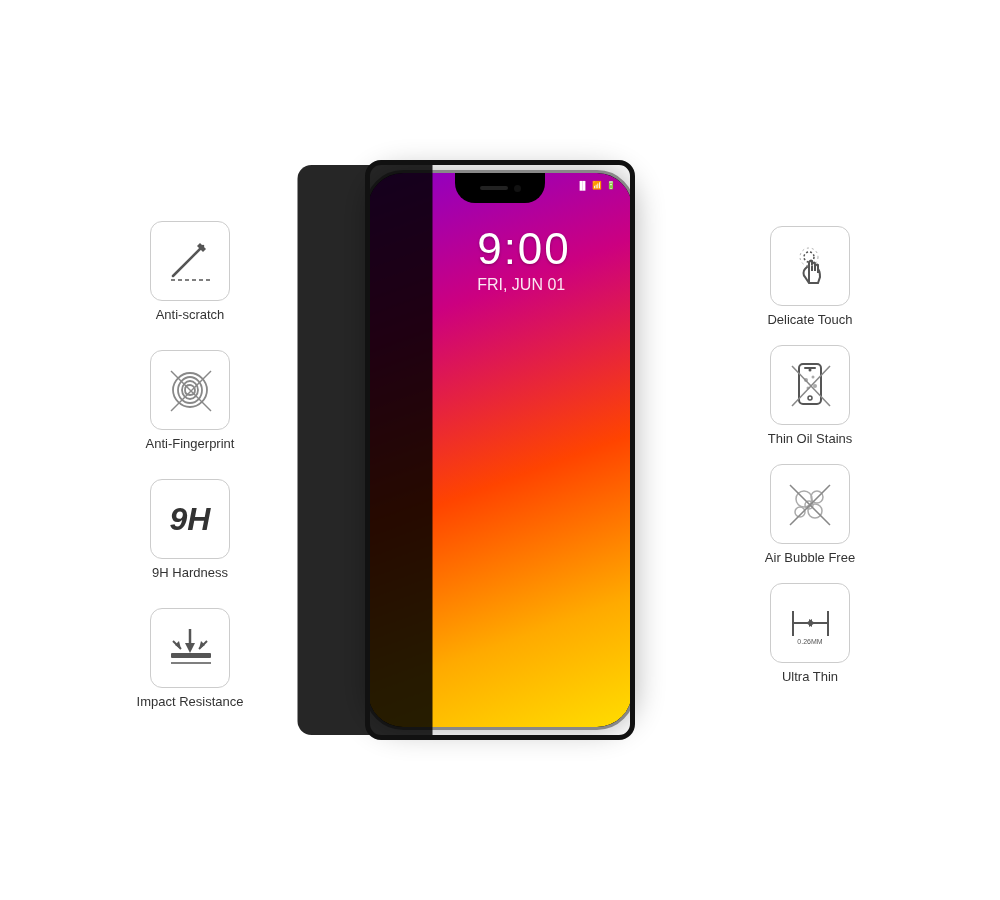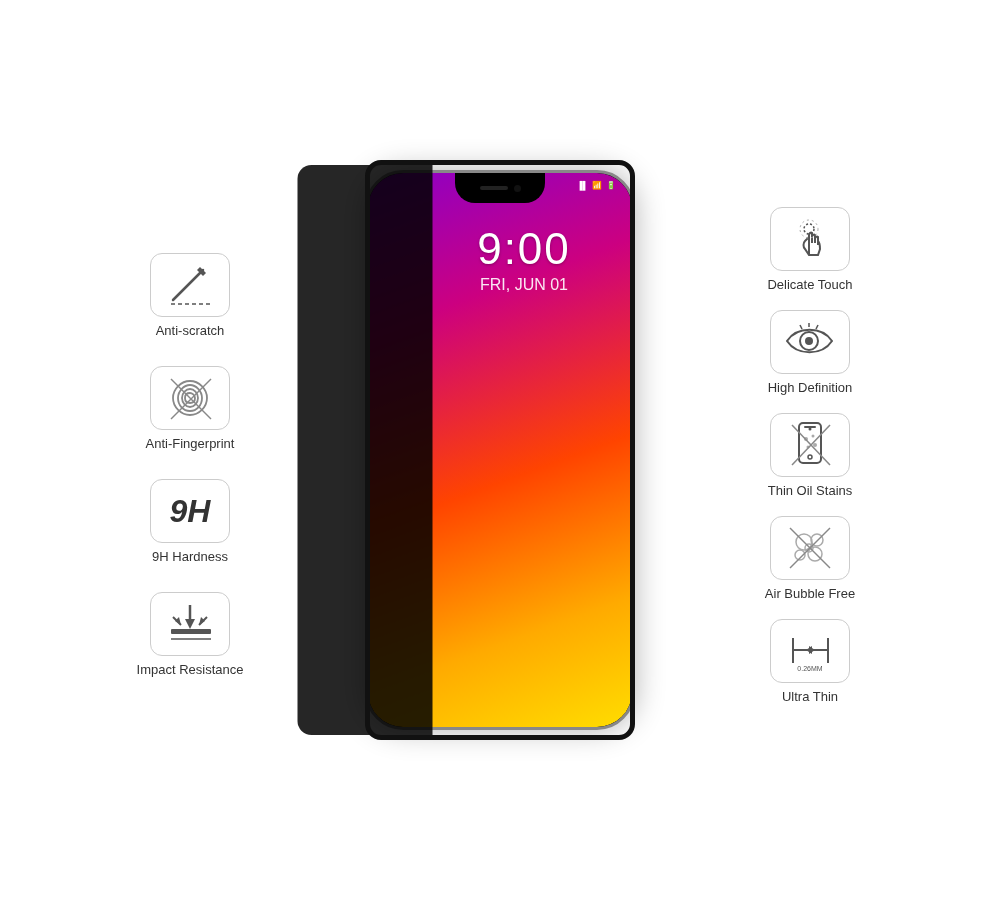--- a/index.html
+++ b/index.html
@@ -44,21 +44,21 @@
 
     .feature-item {
       display: flex;
       flex-direction: column;
       align-items: center;
       gap: 6px;
     }
 
     .feature-icon-box {
       width: 80px;
-      height: 64px;
+      height: 80px;
       border: 1.5px solid #ccc;
       border-radius: 12px;
       display: flex;
       align-items: center;
       justify-content: center;
     }
 
     .feature-label {
       font-size: 13px;
       color: #333;
@@ -117,21 +117,20 @@
     }
 
     .status-icon {
       font-size: 8px;
       color: #fff;
     }
 
     .clock-display {
       margin-top: 30px;
       color: white;
-      text-align: center;
       margin-left: 48px;
     }
 
     .clock-time {
       font-size: 44px;
       font-weight: 300;
       letter-spacing: 2px;
       text-shadow: 0 1px 3px rgba(0,0,0,0.3);
     }
 
@@ -266,37 +265,20 @@
           <path d="M33 28 C33 26 35 25 36 26 L36 34" fill="none" stroke="#555" stroke-width="2"></path>
           <path d="M27 26 L23 30 C21 32 21 36 23 38 L27 44 L36 44 L38 38 C38 36 38 32 36 30 L36 26" fill="none" stroke="#555" stroke-width="2"></path>
 
           <circle cx="27" cy="18" r="5" fill="none" stroke="#555" stroke-width="1.5" stroke-dasharray="2,2"></circle>
           <circle cx="27" cy="18" r="9" fill="none" stroke="#aaa" stroke-width="1" stroke-dasharray="2,3"></circle>
         </svg>
       </div>
       <span class="feature-label">Delicate Touch</span>
     </div>
 
-    <div class="feature-item">
-      <div class="feature-icon-box">
-        <svg width="55" height="55" viewBox="0 0 55 55">
-
-          <path d="M5 27 C15 12 40 12 50 27 C40 42 15 42 5 27 Z" fill="none" stroke="#555" stroke-width="2"></path>
-
-          <circle cx="27" cy="27" r="9" fill="none" stroke="#555" stroke-width="2"></circle>
-
-          <circle cx="27" cy="27" r="4" fill="#555"></circle>
-
-          <line x1="27" y1="13" x2="27" y2="9" stroke="#555" stroke-width="1.5"></line>
-          <line x1="20" y1="15" x2="18" y2="11" stroke="#555" stroke-width="1.5"></line>
-          <line x1="34" y1="15" x2="36" y2="11" stroke="#555" stroke-width="1.5"></line>
-        </svg>
-      </div>
-      <span class="feature-label">High Definition</span>
-    </div>
 
     <div class="feature-item">
       <div class="feature-icon-box">
         <svg width="55" height="55" viewBox="0 0 55 55">
 
           <rect x="17" y="6" width="22" height="40" rx="4" ry="4" fill="none" stroke="#555" stroke-width="2"></rect>
 
           <rect x="22" y="9" width="12" height="2" rx="1" fill="#555"></rect>
 
           <circle cx="28" cy="40" r="2" fill="none" stroke="#555" stroke-width="1.5"></circle>

